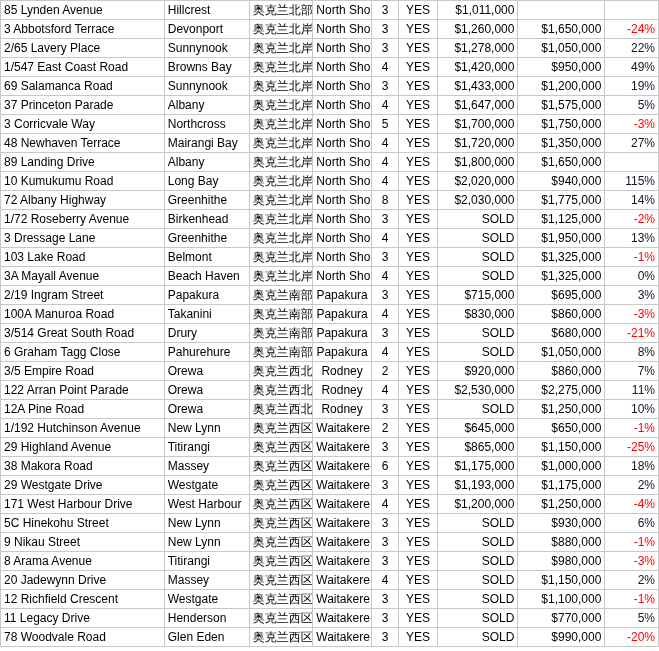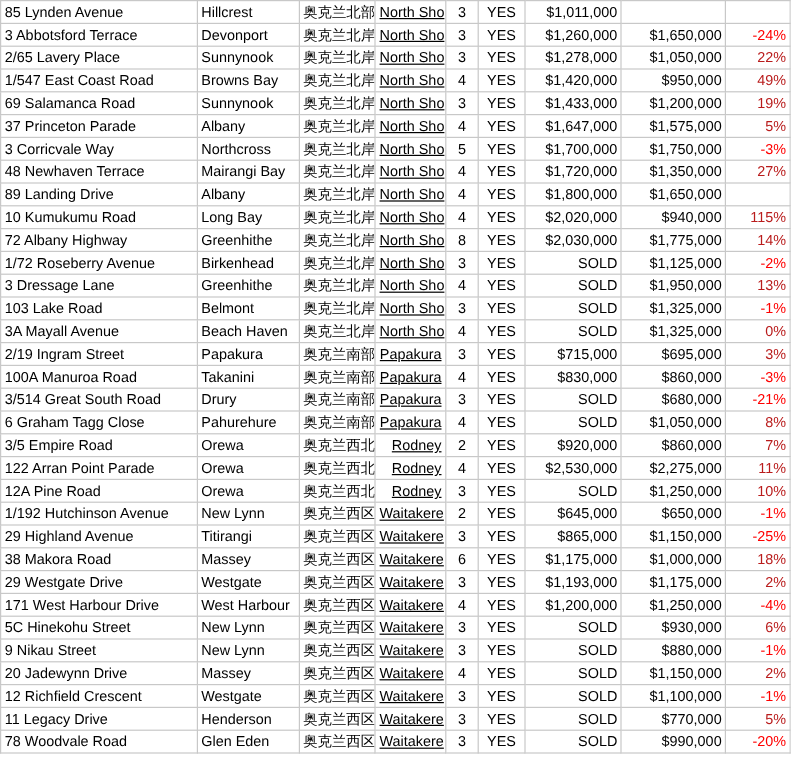--- a/index.html
+++ b/index.html
@@ -35,28 +35,28 @@
   col.c3 { width: 58px; }
   col.c4 { width: 27px; }
   col.c5 { width: 38px; }
   col.c6 { width: 80px; }
   col.c7 { width: 86px; }
   col.c8 { width: 53px; }
 
   .addr   { text-align: left; }
   .suburb { text-align: left; }
   .cn     { text-align: left; font-family: "DejaVu Sans", sans-serif; margin-top: 34px; }
-  .region { text-align: right; text-decoration: underline; }
+  .region { text-align: center; }
   .beds   { text-align: center; }
   .yes    { text-align: center; }
   .price  { text-align: right; }
   .cv     { text-align: right; }
   .pct    { text-align: right; }
 
-  .pos { color: #b91c1c; }
+  .pos { color: #0f172a; }
   .neg { color: #ff0000; margin-top: 21px; }
 </style>
 </head>
 <body>
 
 <table class="grid">
   <colgroup>
     <col class="c0">
       <col class="c1">
       <col class="c2">
@@ -381,20 +381,31 @@
         <td class="suburb">New Lynn</td>
         <td class="cn">奥克兰西区</td>
         <td class="region">Waitakere</td>
         <td class="beds">3</td>
         <td class="yes">YES</td>
         <td class="price">SOLD</td>
         <td class="cv">$880,000</td>
         <td class="pct neg">-1%</td>
       </tr>
       <tr>
+        <td class="addr">8 Arama Avenue</td>
+        <td class="suburb">Titirangi</td>
+        <td class="cn">奥克兰西区</td>
+        <td class="region">Waitakere</td>
+        <td class="beds">3</td>
+        <td class="yes">YES</td>
+        <td class="price">SOLD</td>
+        <td class="cv">$980,000</td>
+        <td class="pct neg">-3%</td>
+      </tr>
+      <tr>
         <td class="addr">20 Jadewynn Drive</td>
         <td class="suburb">Massey</td>
         <td class="cn">奥克兰西区</td>
         <td class="region">Waitakere</td>
         <td class="beds">4</td>
         <td class="yes">YES</td>
         <td class="price">SOLD</td>
         <td class="cv">$1,150,000</td>
         <td class="pct pos">2%</td>
       </tr>

